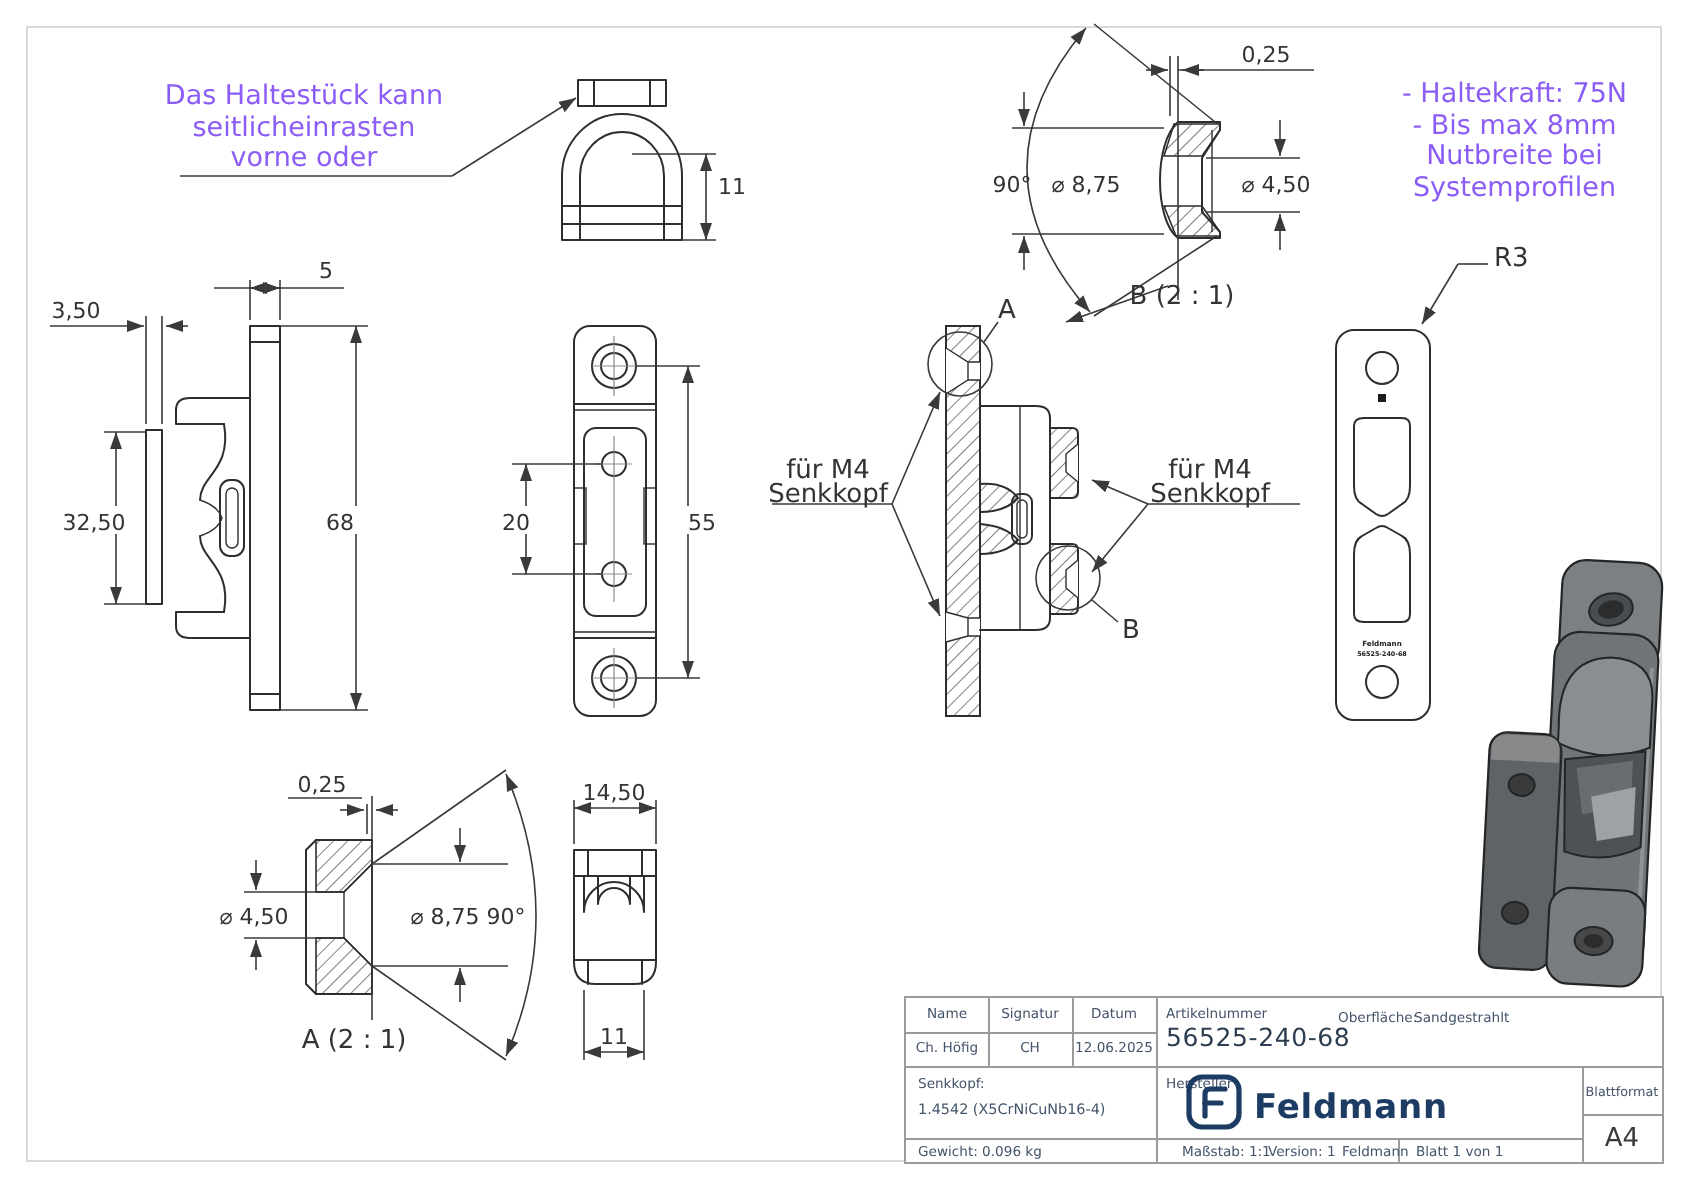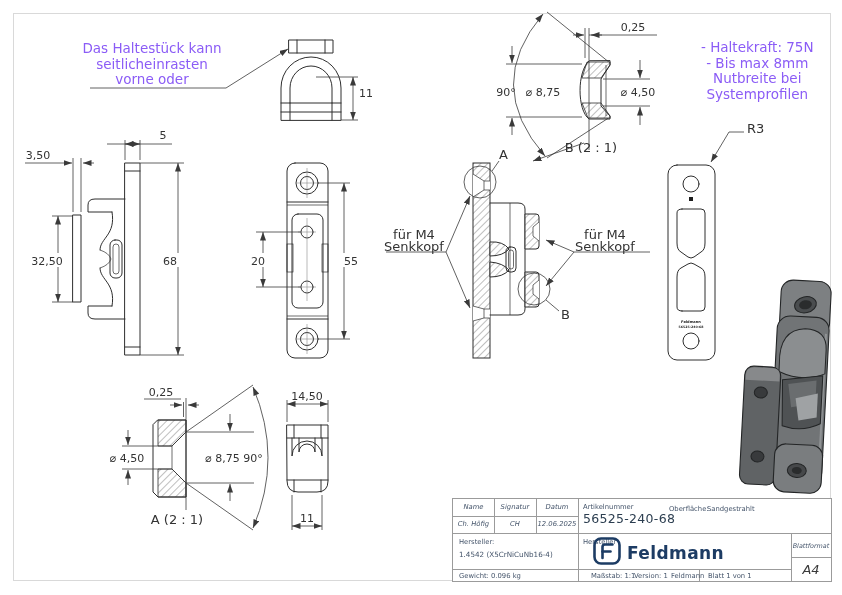--- a/index.html
+++ b/index.html
@@ -16,21 +16,21 @@
   .lb{font-size:13px;fill:#333;}
   .note{position:absolute;color:#8b5cf6;font-size:13.5px;line-height:15.5px;}
   .note div{white-space:nowrap;}
   #note-callout{left:66px;top:41px;width:172px;text-align:center;}
   #note-specs{left:701px;top:40px;text-align:center;}
   
   #tb{position:absolute;left:452px;top:498px;width:378px;height:82px;
       border:1px solid #9b9b9b;color:#44546a;font-size:6.8px;background:#fff;}
   .tbl{position:absolute;background:#9b9b9b;}
   .tbc{position:absolute;white-space:nowrap;}
-  .tbc.center{text-align:center;font-style:italic;}
+  .tbc.center{text-align:center;}
   #tb-artnr{font-size:12.5px;color:#2c3e50;letter-spacing:.3px;}
   #tb-a4{font-size:13px;color:#3a3a3a;}
   #tb-logo-text{font-size:17px;font-weight:bold;letter-spacing:.4px;color:#1d3c64;}
 </style>
 </head>
 <body>
 
 <div id="sheet">
   <div id="frame"></div>
 
@@ -326,21 +326,21 @@
     <div class="tbc center" style="left:83px;top:4px;width:42px">Datum</div>
     <div class="tbc center" style="left:0;top:21px;width:41px">Ch. Höfig</div>
     <div class="tbc center" style="left:41px;top:21px;width:42px">CH</div>
     <div class="tbc center" style="left:83px;top:21px;width:42px">12.06.2025</div>
 
     <div class="tbc" style="left:130px;top:4px">Artikelnummer</div>
     <div class="tbc" id="tb-artnr" style="left:130px;top:12px">56525-240-68</div>
     <div class="tbc" style="left:216px;top:6px">Oberfläche:</div>
     <div class="tbc" style="left:254px;top:6px">Sandgestrahlt</div>
 
-    <div class="tbc" style="left:6px;top:39px">Hersteller:</div>
+    <div class="tbc" style="left:6px;top:39px">Senkkopf:</div>
     <div class="tbc" style="left:6px;top:51px;font-size:7.2px">1.4542 (X5CrNiCuNb16-4)</div>
     <div class="tbc" style="left:130px;top:39px">Hersteller</div>
 
     <div style="position:absolute;left:140px;top:38px;width:190px;height:30px">
       <svg width="190" height="30" viewBox="0 0 190 30">
         <rect x="1.5" y="1.5" width="25" height="25" rx="6.5" fill="none" stroke="#1d3c64" stroke-width="2.6"></rect>
         <path d="M9.5,21 V10 Q9.5,7.5 12,7.5 H19.5" fill="none" stroke="#1d3c64" stroke-width="2.6" stroke-linecap="round"></path>
         <line x1="9.5" y1="14.5" x2="17.5" y2="14.5" stroke="#1d3c64" stroke-width="2.6" stroke-linecap="round"></line>
         <text id="tb-logo-text" x="34" y="22" font-family="DejaVu Sans, sans-serif" font-size="17" font-weight="bold" fill="#1d3c64" letter-spacing="0.4">Feldmann</text>
       </svg>

